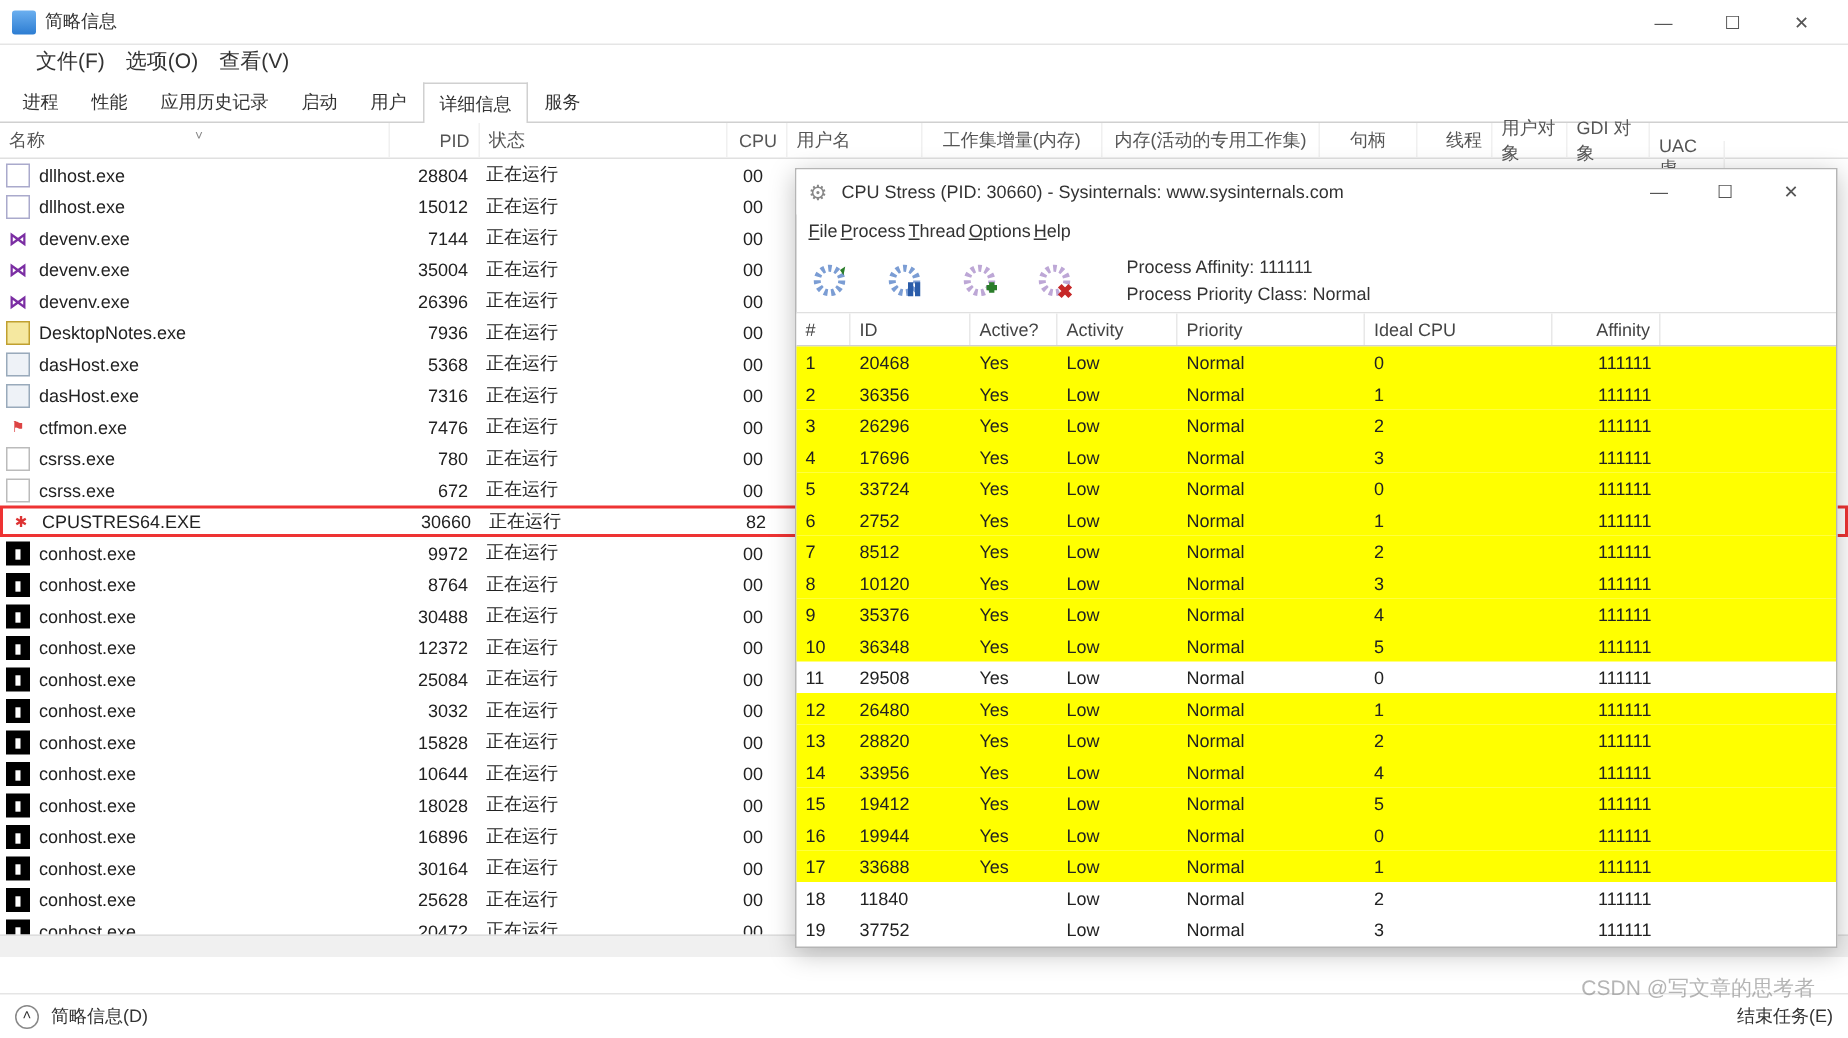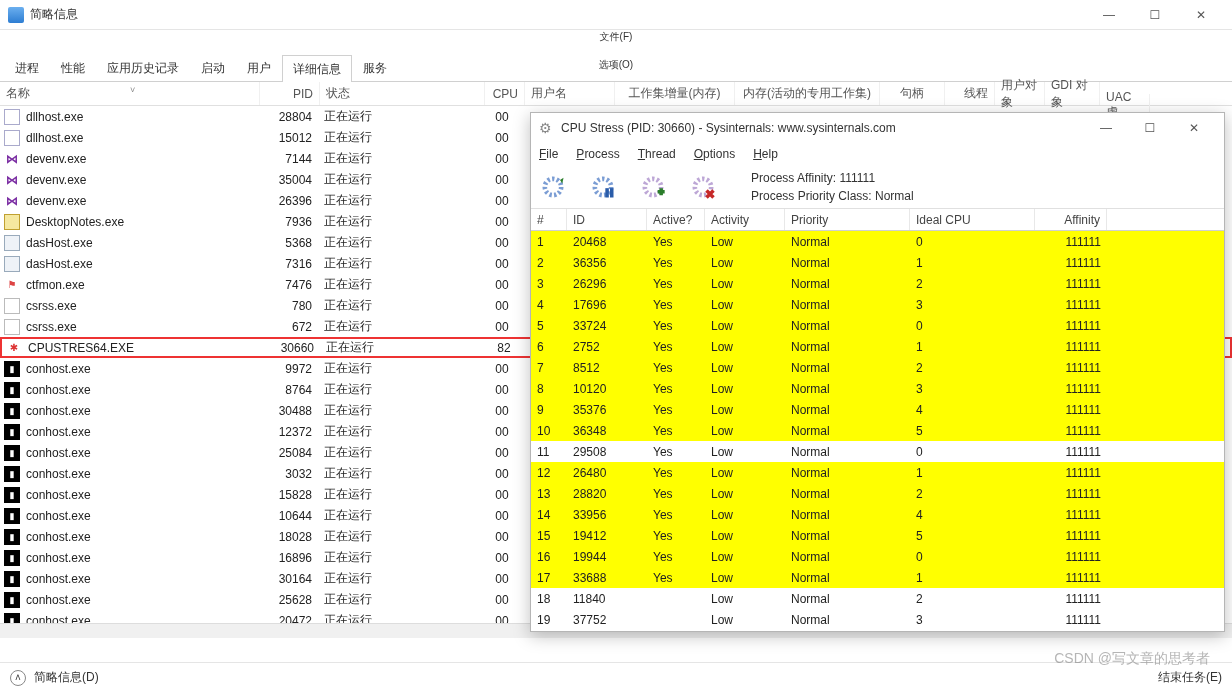--- a/index.html
+++ b/index.html
@@ -5,21 +5,21 @@
 * { box-sizing: border-box; margin: 0; padding: 0; font-family: "Microsoft YaHei", "Segoe UI", sans-serif; }
 body { width: 1232px; height: 692px; background: #fff; position: relative; overflow: hidden; font-size: 12px; }
 
 
 .titlebar { height: 30px; display: flex; align-items: center; padding: 0 8px; border-bottom: 1px solid #e5e5e5; }
 .titlebar .app-icon { width: 16px; height: 16px; margin-right: 6px; background: linear-gradient(#6bafef,#2d7dd2); border-radius: 2px; }
 .titlebar .title { flex: 1; font-size: 12px; color: #333; }
 .win-controls { display: flex; }
 .win-btn { width: 46px; height: 30px; display: flex; align-items: center; justify-content: center; color: #555; }
 
-.menubar { height: 22px; display: flex; align-items: center; padding: 0 24px; gap: 14px; color: #333; font-size: 10px; flex-direction: column; }
+.menubar { height: 22px; display: flex; align-items: center; padding: 0 24px; gap: 14px; color: #333; font-size: 14px; }
 
 .tabbar { height: 30px; display: flex; align-items: flex-end; padding: 0 4px; border-bottom: 1px solid #d0d0d0; background: #fff; }
 .tab { padding: 5px 10px 4px; border: 1px solid transparent; border-bottom: none; color: #333; cursor: default; font-size: 12px; }
 .tab.active { border-color: #d0d0d0; background: #fff; position: relative; top: 1px; }
 
 .content { height: 556px; position: relative; background: #fff; }
 
 
 .col-headers { height: 24px; display: flex; align-items: center; border-bottom: 1px solid #e0e0e0; color: #555; font-size: 12px; position: relative; }
 .col-headers div { padding: 0 6px; border-right: 1px solid #f0f0f0; height: 100%; display:flex; align-items:center; }
@@ -55,21 +55,21 @@
 .p-cpu { width: 40px; text-align: center; padding-right: 6px; }
 
 
 .cpustress { position: absolute; left: 530px; top: 112px; width: 695px; height: 520px; background: #fff; border: 1px solid #b5b5b5; box-shadow: 0 4px 16px rgba(0,0,0,.25); }
 .cs-title { height: 30px; display:flex; align-items:center; padding: 0 8px; background:#fff; }
 .cs-title .cs-icon { width:16px; height:16px; margin-right:6px; color:#888; font-size:14px; }
 .cs-title .cs-text { flex:1; font-size:12px; color:#333; }
 .cs-wc { display:flex; }
 .cs-wc .win-btn { width:44px; height:30px; }
 
-.cs-menu { height: 22px; display:flex; align-items:center; padding: 0 8px; gap: 18px; font-size:12px; color:#333; }
+.cs-menu { height: 22px; display:flex; align-items:center; padding: 0 8px; gap: 2px; font-size:12px; color:#333; }
 
 .cs-toolbar { height: 44px; display:flex; align-items:center; padding: 0 8px; gap: 24px; border-bottom: 1px solid #e0e0e0; }
 .gear { width:28px; height:28px; position:relative; }
 .gear svg { width:28px; height:28px; }
 .cs-info { flex:1; font-size:12px; color:#333; display:flex; flex-direction:column; gap:4px; padding-left:10px; }
 .gear-group { display:flex; gap:22px; }
 
 .cs-cols { height: 22px; display:flex; align-items:center; border-bottom:1px solid #d0d0d0; background:#fff; font-size:12px; color:#444; }
 .cs-cols div { padding:0 6px; border-right:1px solid #e8e8e8; height:100%; display:flex; align-items:center; }
 .cc-n { width:36px; }

